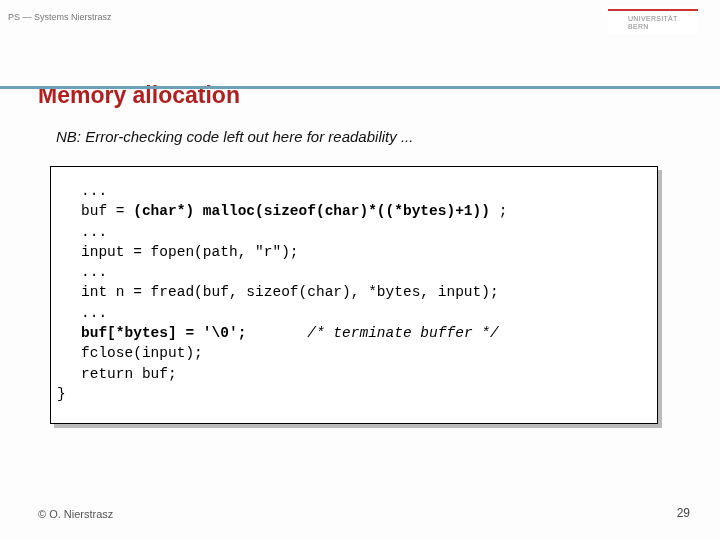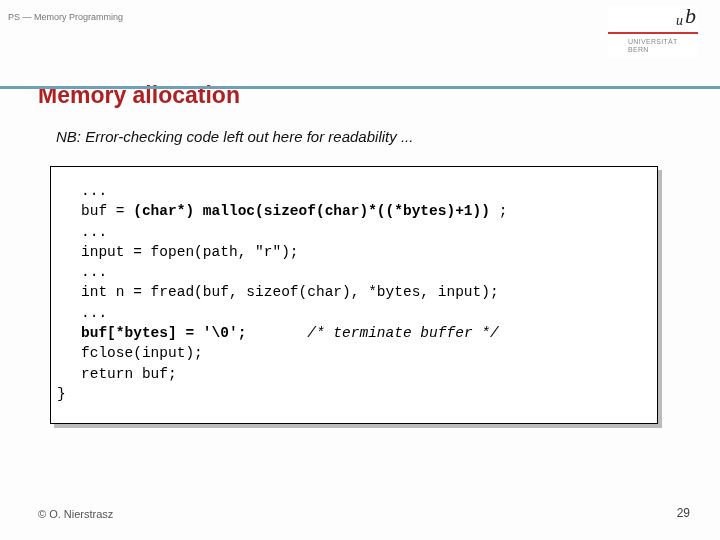--- a/index.html
+++ b/index.html
@@ -118,26 +118,23 @@
     position: absolute;
     bottom: 20px;
     right: 30px;
     font-size: 12px;
     color: #404040;
   }
 </style>
 </head>
 <body>
 
-<div class="header-strip">PS — Memory Programming</div>
+<div class="header-strip">PS — Systems Nierstrasz</div>
 
 <div class="logo-area">
-  <div>
-    <span class="logo-u">u</span><span class="logo-b">b</span>
-  </div>
   <div class="logo-rule"></div>
   <div class="logo-uni">UNIVERSITÄT</div>
   <div class="logo-uni">BERN</div>
 </div>
 
 <div class="title">Memory allocation</div>
 
 <div class="rule-line"></div>
 
 <div class="note">NB: Error-checking code left out here for readability ...</div>

